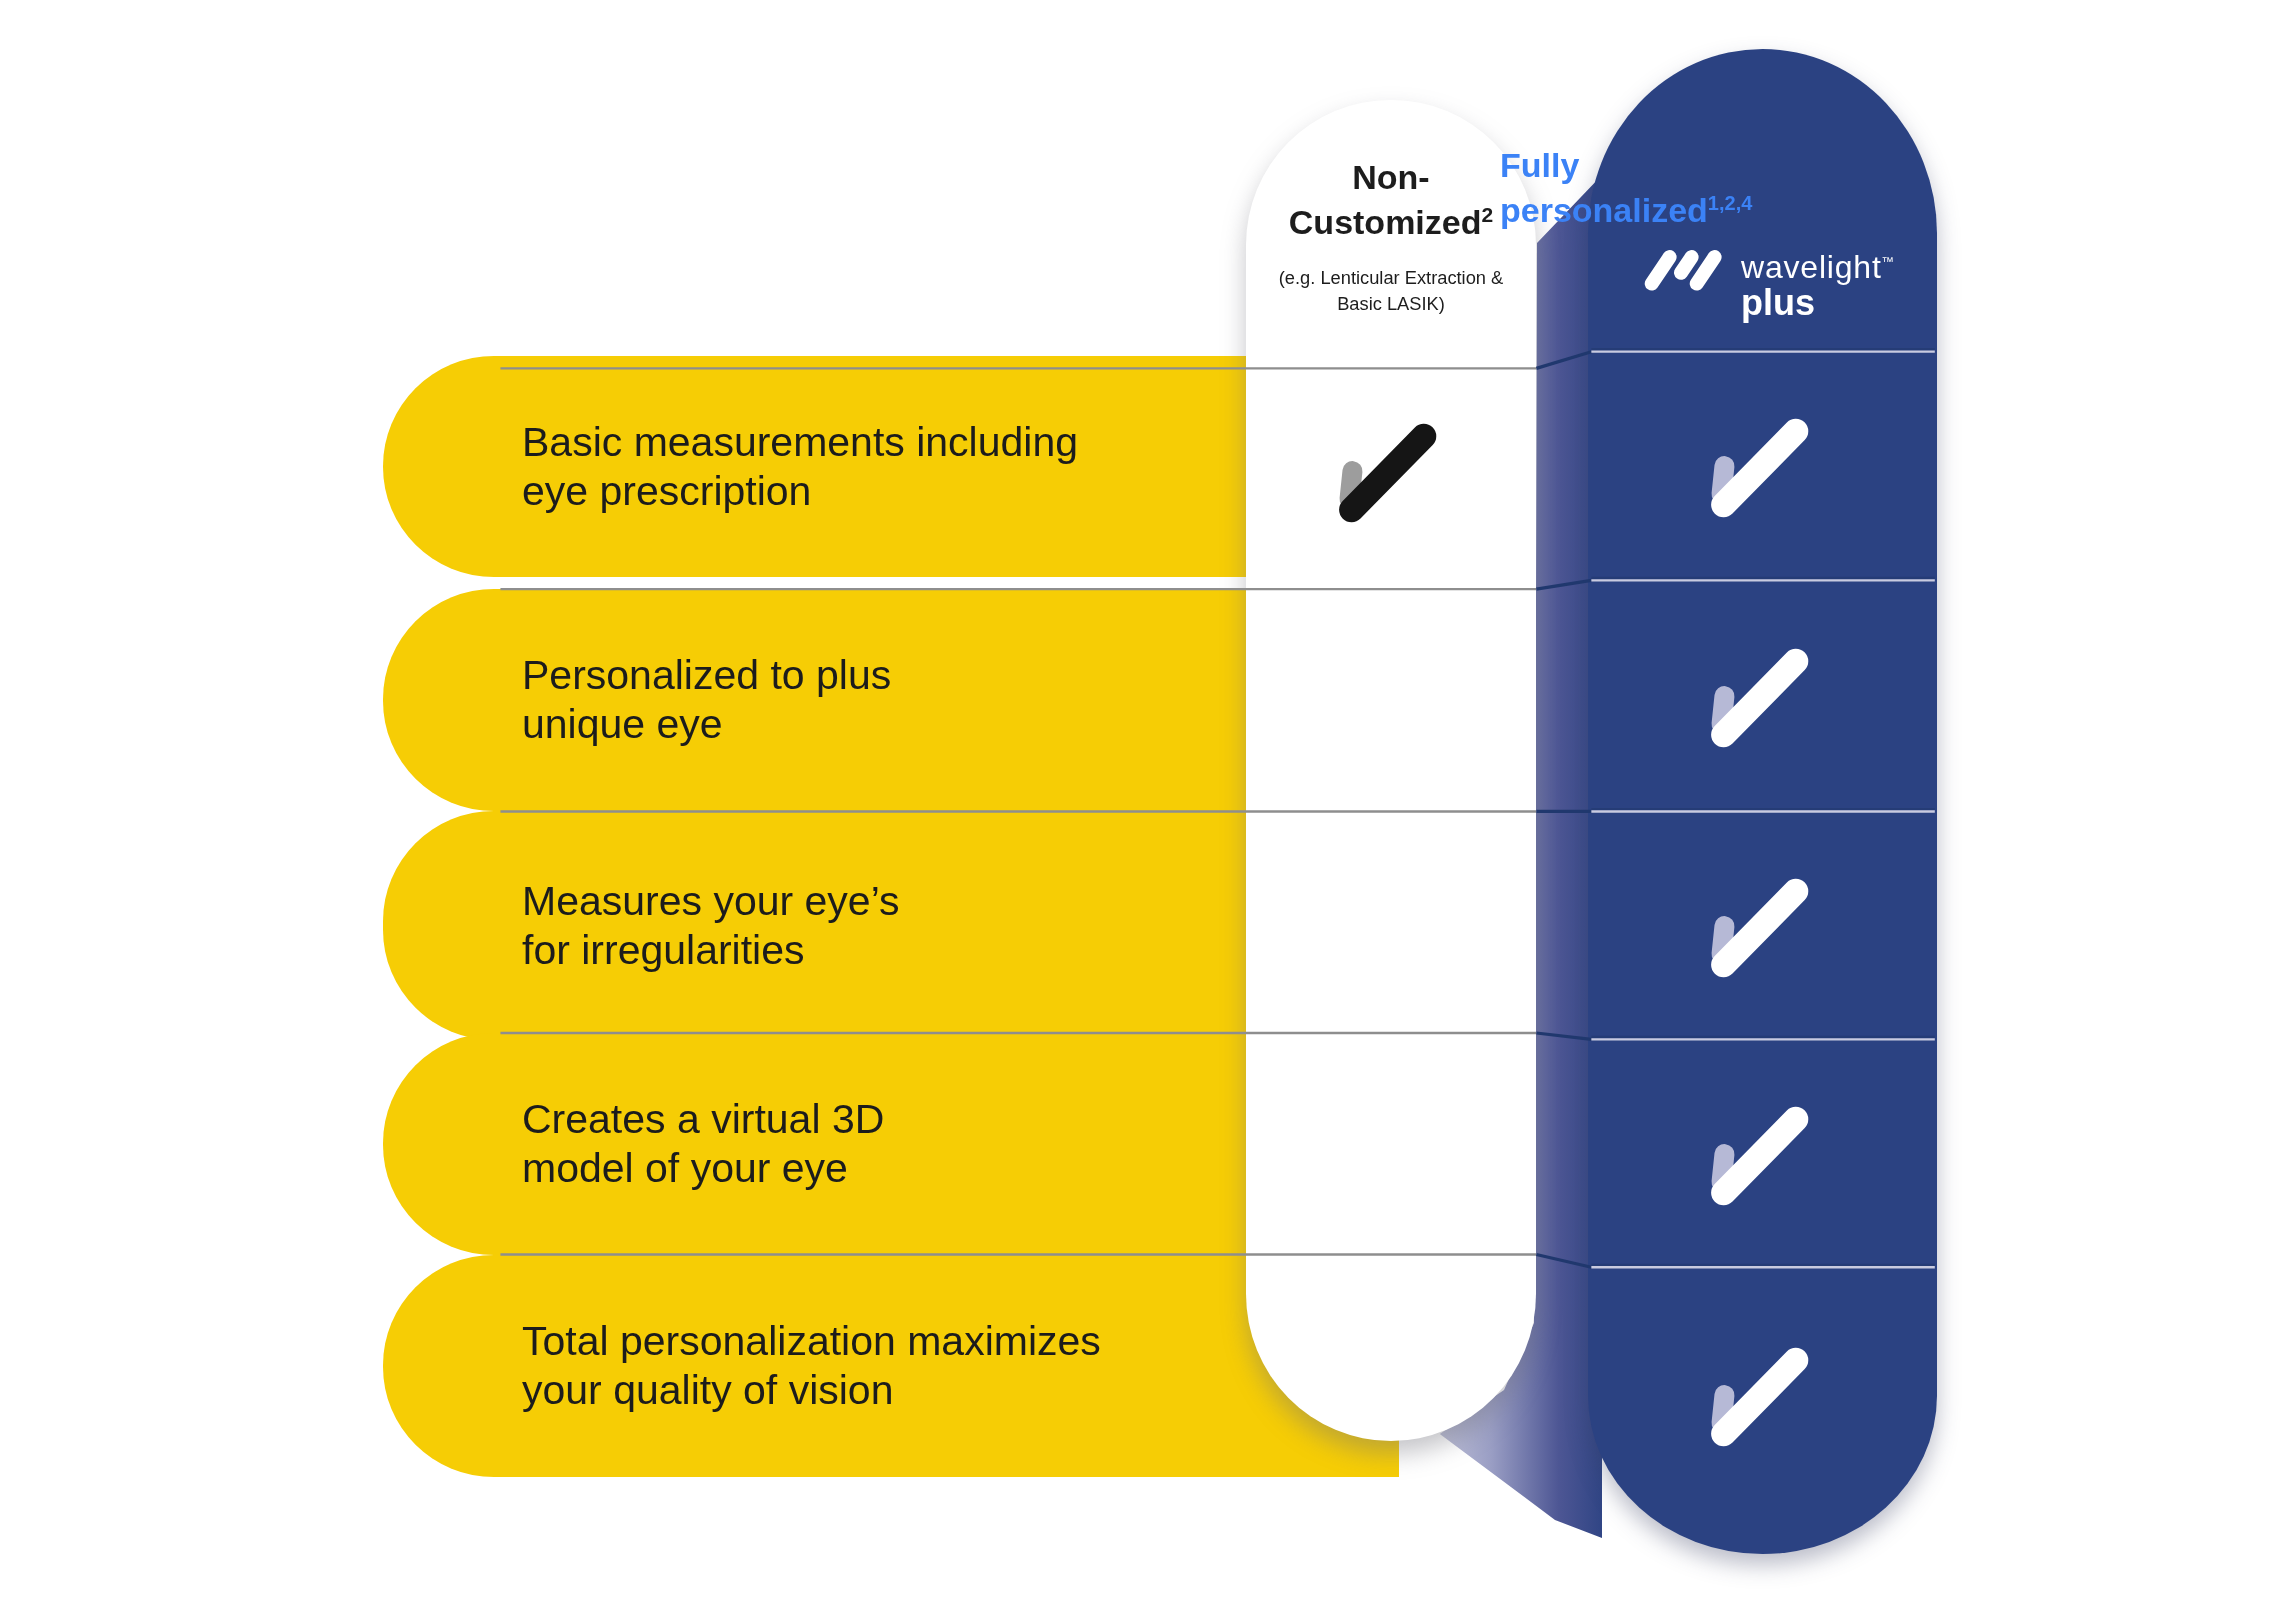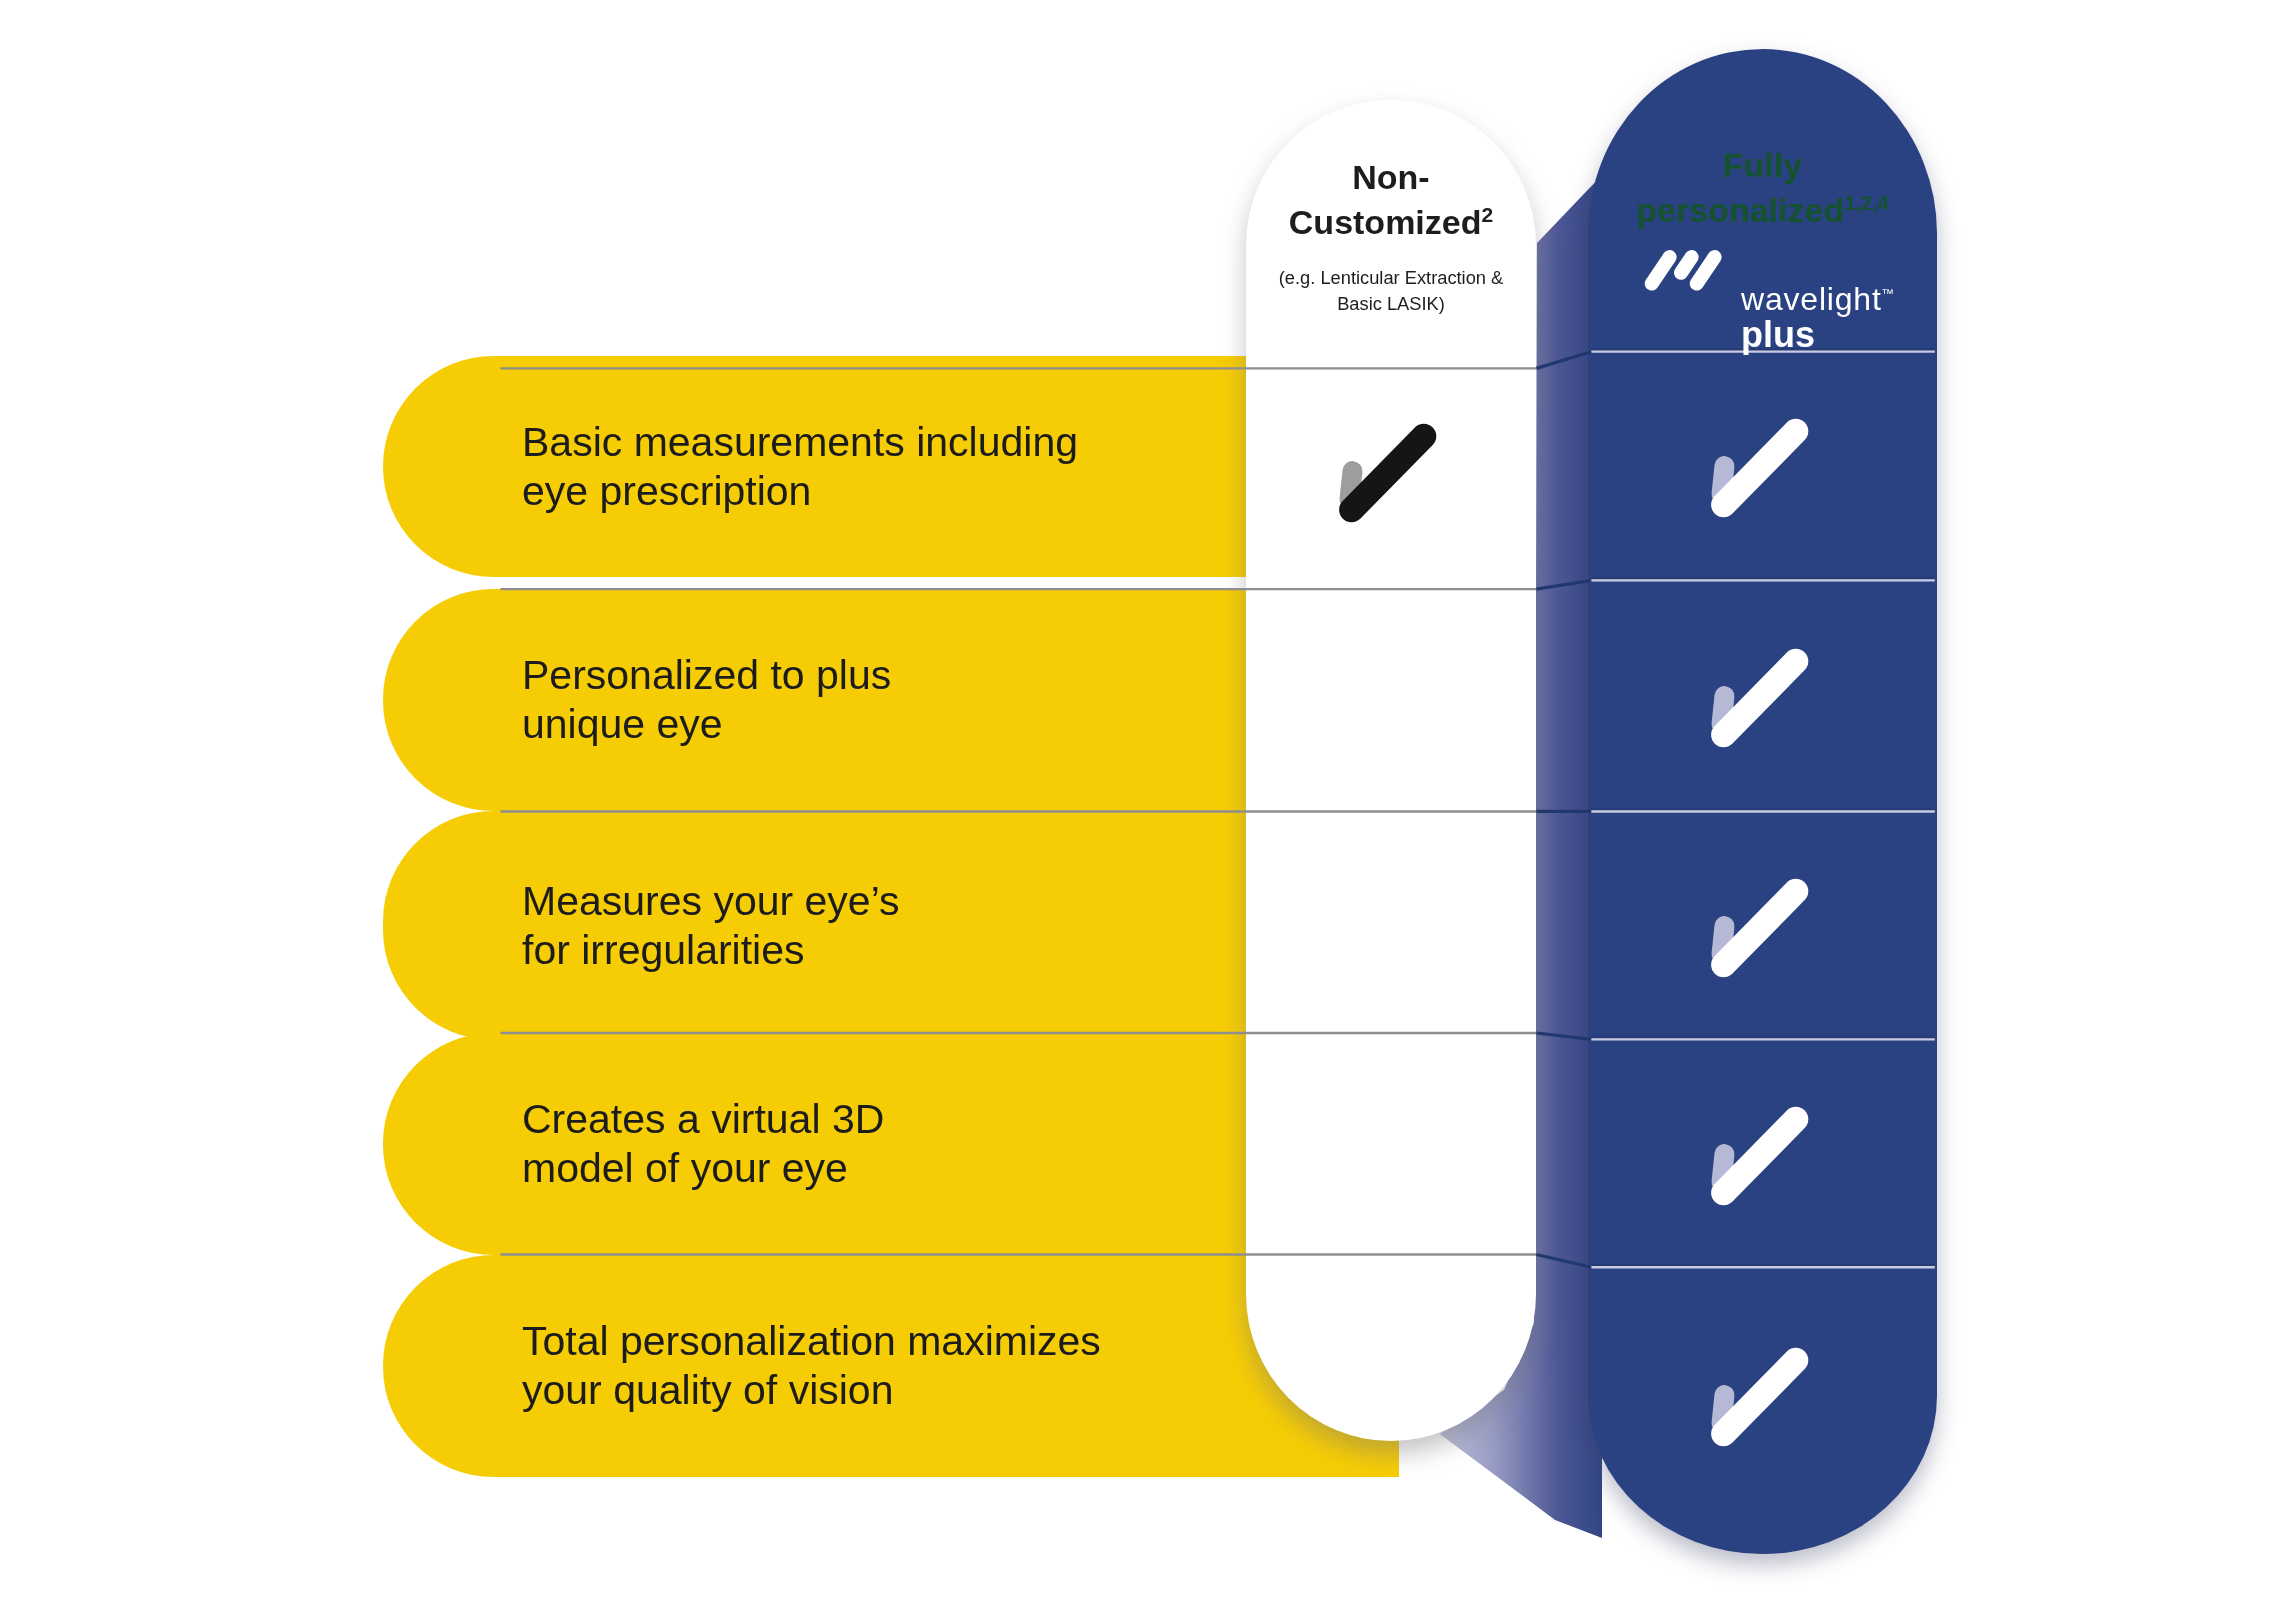--- a/index.html
+++ b/index.html
@@ -39,35 +39,35 @@
   }
   
   .blue-pill{
     position:absolute;left:1588px;top:49px;width:349px;height:1505px;
     background:var(--blue);
     border-radius:175px 175px 175px 175px / 185px 185px 159px 159px;
     box-shadow:0 11px 22px rgba(60,65,100,0.35);
     z-index:2;
   }
   .fully-header{
-    position:absolute;left:1588px;top:146px;width:349px;text-align:center;z-index:5;color:#14532d;
+    position:absolute;left:1500px;top:146px;width:349px;z-index:5;color:#3b82f6;
   }
   .fully-title{font-size:34px;line-height:38px;font-weight:bold;}
   .fully-title sup{font-size:20px;}
   
   .brand{position:absolute;left:1647px;top:244px;display:flex;align-items:flex-start;z-index:5;}
   .brand-mark{position:relative;width:83px;height:51px;margin-top:4.8px;}
   .brand-mark i{
     position:absolute;top:1.6px;width:13.5px;background:#fff;border-radius:7.2px;
     transform:rotate(34deg);transform-origin:50% 6.4px;
   }
   .brand-mark i.b1{left:16px;height:46px;}
   .brand-mark i.b2{left:38px;height:33px;}
   .brand-mark i.b3{left:61px;height:46px;}
-  .brand-text{color:#fff;margin-left:11px;margin-top:32px;}
+  .brand-text{color:#fff;margin-left:11px;}
   .brand-line1{font-size:32px;line-height:35px;letter-spacing:0.8px;}
   .brand-line1 sup{font-size:12.8px;}
   .brand-line2{font-size:36px;line-height:35px;font-weight:bold;}
   
   .check{position:absolute;width:99px;height:99px;z-index:6;}
   .check .arm-short{
     position:absolute;left:0px;top:40px;width:20px;height:48px;border-radius:10.4px;
     transform:rotate(6deg);
   }
   .check .arm-long{

